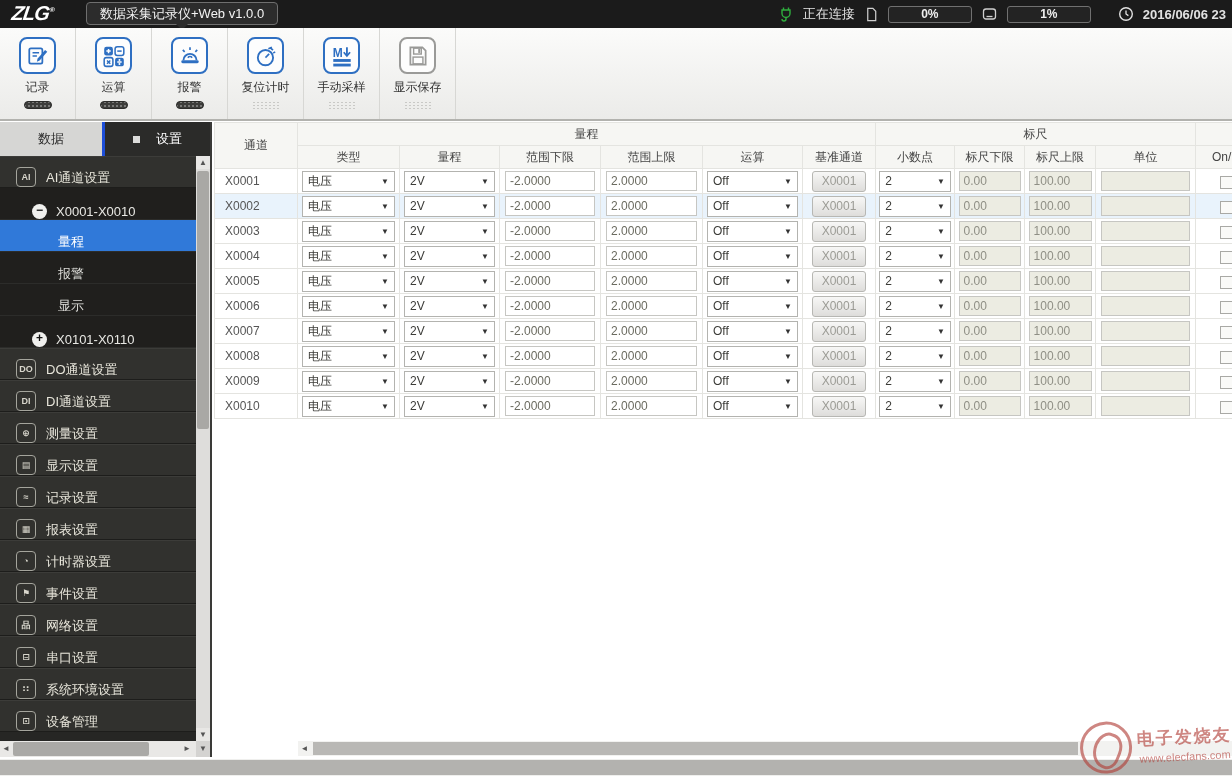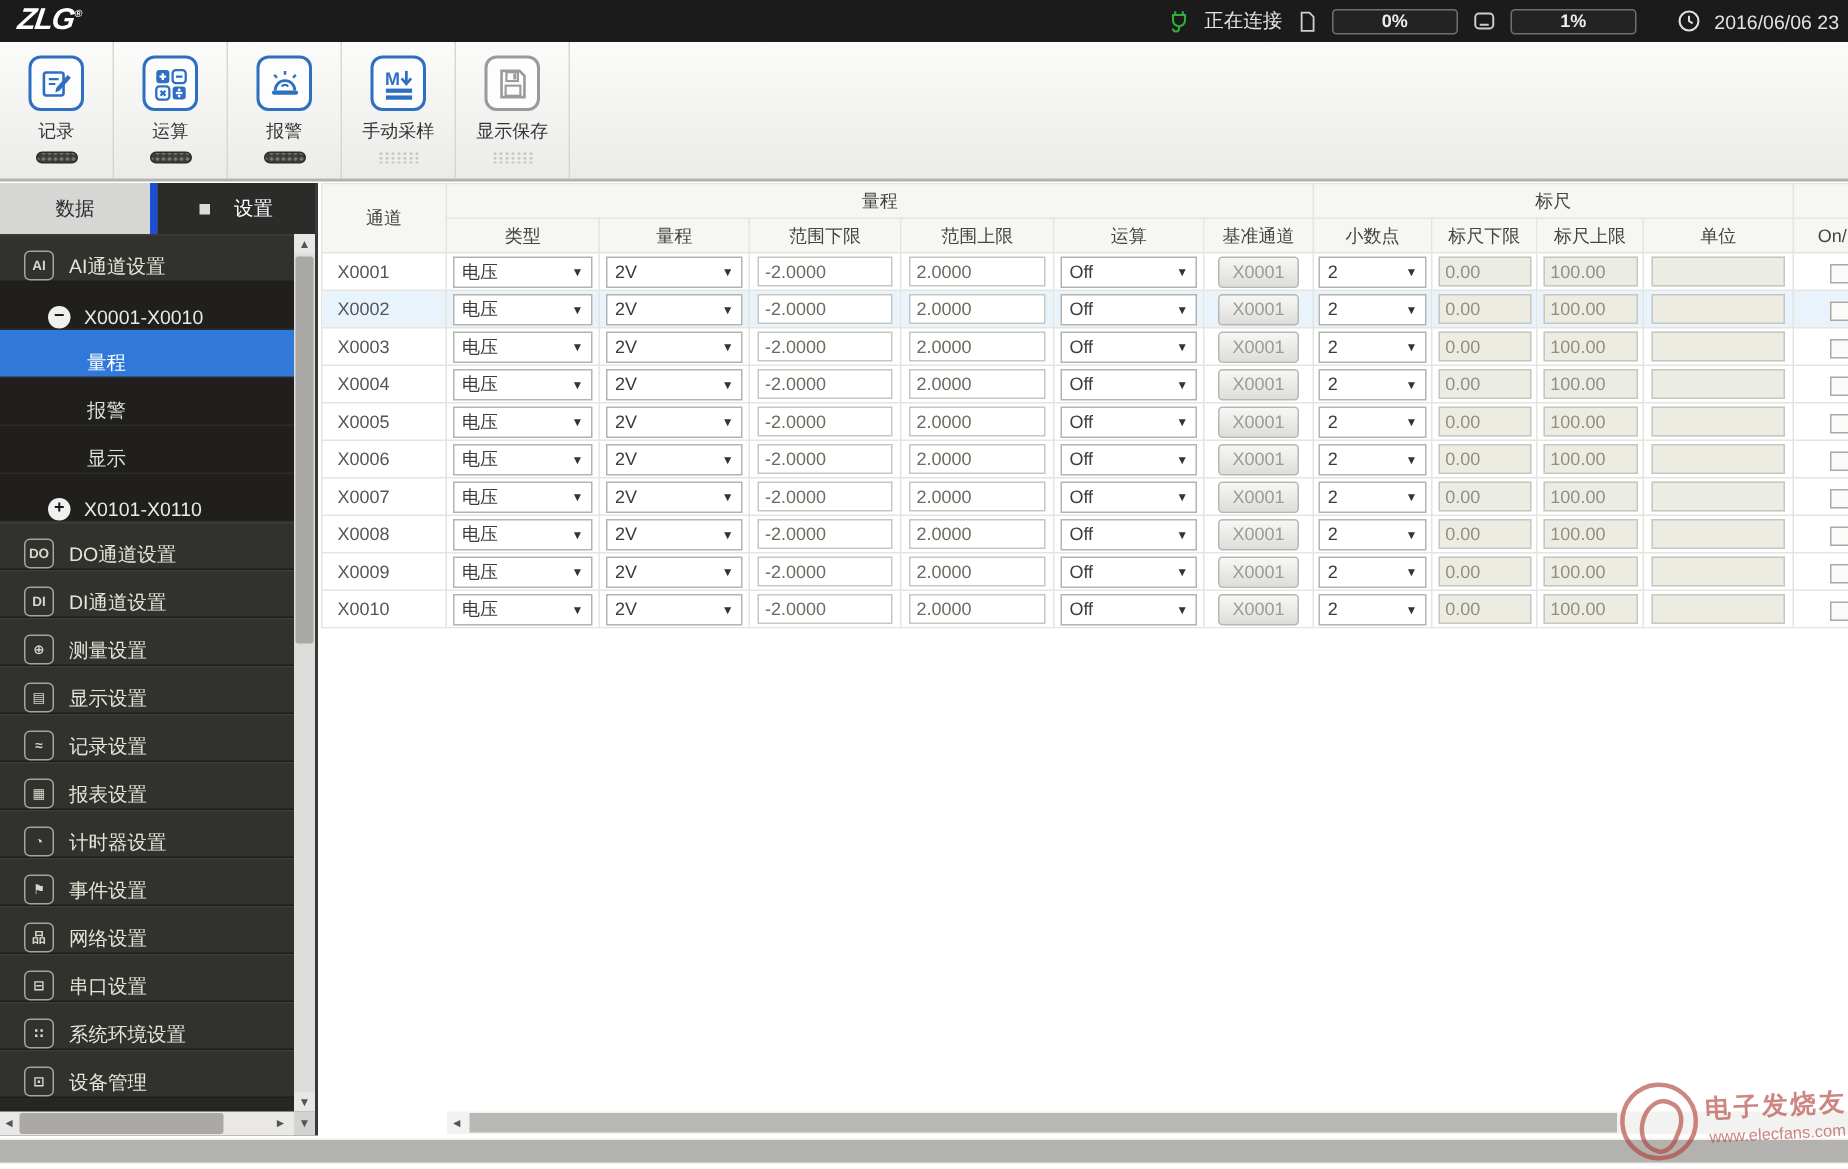--- a/index.html
+++ b/index.html
@@ -26,21 +26,21 @@
   .tone-gray .tb-ico { color:#9a9a98; }
   .tb-label { margin-top:5px; font-size:12px; color:#333; }
   .tb-ind { margin-top:5px; width:28px; height:8px; }
   .ind-on { background:#3d3d3b; border-radius:4px; background-image:radial-gradient(#7a7a78 1px, transparent 1.2px); background-size:4px 4px; background-position:2px 2px; border:1px solid #2c2c2a; }
   .ind-off { background-image:radial-gradient(#c9c9c6 1px, transparent 1.2px); background-size:4px 3px; }
 
   
   #sidebar { position:absolute; top:122px; left:0; width:210px; height:635px; background:#262624; }
   #side-tabs { height:34px; display:flex; }
   .stab { width:105px; height:34px; display:flex; align-items:center; justify-content:center; font-size:13px; cursor:pointer; }
-  .stab.light { background:#d6d6d4; color:#2b2b2b; border-right:5px solid #1d4ed8; }
+  .stab.light { background:#d6d6d4; color:#2b2b2b; border-right:3px solid #1d4ed8; }
   .stab.dark { background:#2b2b29; color:#fff; }
   .stab .bullet { width:7px; height:7px; background:#dcdcda; margin-right:16px; display:inline-block; }
   #side-menu { position:absolute; top:34px; left:0; width:196px; bottom:16px; overflow:hidden; }
   .mi { display:flex; align-items:flex-end; height:32px; cursor:pointer; }
   .mi.section { background:#31312e; border-bottom:1px solid #1d1d1b; border-top:1px solid #3c3c39; padding-left:16px; color:#e7e5da; }
   .mi.section .mi-icon { width:20px; height:20px; border:1px solid #a5a59d; border-radius:4px; color:#d8d6cc; font-size:9px; font-weight:bold; display:flex; align-items:center; justify-content:center; margin-right:10px; }
   .mi.section .mi-label { font-size:13px; }
   .mi.group { background:#201f1d; border-bottom:1px solid #2c2c2a; padding-left:32px; color:#e8e8e4; font-size:13px; }
   .expander { width:15px; height:15px; border-radius:50%; background:#f0f0ee; color:#141414; font-size:12px; font-weight:bold; line-height:13px; text-align:center; margin-right:9px; }
   .mi.sub { background:#201f1d; border-bottom:1px solid #2c2c2a; padding-left:58px; color:#dededa; font-size:13px; }
@@ -90,20 +90,24 @@
   #watermark .wm-circle:before { content:""; position:absolute; left:10px; top:8px; width:22px; height:30px; border:3px solid #b13d36; border-radius:50% 50% 40% 60%; transform:rotate(25deg); }
   #watermark .wm-text { text-align:center; }
   .wm-l1 { font-size:17px; font-weight:bold; letter-spacing:2px; }
   .wm-l2 { font-size:11px; margin-top:2px; }
 </style>
 </head>
 <body>
 
 <div id="topbar">
   <div class="logo"><span>ZLG</span><sup>®</sup></div>
+  <div class="title-box">
+    <span>数据采集记录仪+Web v1.0.0</span>
+    <span class="ptr"></span>
+  </div>
   <div class="status">
     <span class="conn">
       <svg viewBox="0 0 16 16" width="16" height="16">
           <path d="M5.5 1.5v2.5M10.5 1.5v2.5" stroke="currentColor" stroke-width="1.4" fill="none"></path>
           <path d="M4 4h8v3.5a4 4 0 0 1-8 0Z" stroke="currentColor" stroke-width="1.4" fill="none"></path>
           <path d="M8 11.5v1.5a2 2 0 0 1-4 0" stroke="currentColor" stroke-width="1.4" fill="none"></path>
         </svg>
     </span>
     <span>正在连接</span>
     <span>
@@ -118,21 +122,21 @@
           <path d="M5 10.5h6" stroke="#cfcfcf" stroke-width="1.3"></path>
         </svg>
     </span>
     <span class="pill">1%</span>
     <span style="margin-left:18px;">
       <svg viewBox="0 0 16 16" width="16" height="16">
           <circle cx="8" cy="8" r="6.3" fill="none" stroke="#e2e2e2" stroke-width="1.4"></circle>
           <path d="M8 4.5V8l2.4 1.6" fill="none" stroke="#e2e2e2" stroke-width="1.3"></path>
         </svg>
     </span>
-    <span style="font-weight:normal;">2016/06/06 23</span>
+    <span style="font-weight:bold;">2016/06/06 23</span>
   </div>
 </div>
 
 <div id="toolbar">
     <div class="tb-item tone-blue">
     <span class="tb-ico">
         <svg viewBox="0 0 22 22">
           <rect x="3" y="4" width="12" height="14" rx="1.5" fill="none" stroke="currentColor" stroke-width="1.6"></rect>
           <path d="M6 8h6M6 11h4" stroke="currentColor" stroke-width="1.3" fill="none"></path>
           <path d="M10.5 13.5 17.5 5.5 19.5 7.2 12.5 15.2 10 16.2Z" fill="currentColor"></path>
@@ -163,20 +167,32 @@
     <span class="tb-ico">
         <svg viewBox="0 0 22 22">
           <path d="M5 15a6 6 0 0 1 12 0" fill="none" stroke="currentColor" stroke-width="1.7"></path>
           <rect x="3" y="15" width="16" height="2.6" rx="1.3" fill="currentColor"></rect>
           <path d="M11 3v2.4M4.4 5.4l1.7 1.8M17.6 5.4l-1.7 1.8" stroke="currentColor" stroke-width="1.5"></path>
           <path d="M9 12.6a2.4 2.4 0 0 1 4 0" fill="none" stroke="currentColor" stroke-width="1.3"></path>
         </svg>
       </span>
     <span class="tb-label">报警</span>
     <span class="tb-ind ind-on"></span>
+  </div>
+    <div class="tb-item tone-blue">
+    <span class="tb-ico">
+        <svg viewBox="0 0 22 22">
+          <circle cx="10.5" cy="12.5" r="7" fill="none" stroke="currentColor" stroke-width="1.7"></circle>
+          <path d="M10.5 12.5l3.4-3.4" stroke="currentColor" stroke-width="1.5"></path>
+          <path d="M13.2 4.4l3.2-1.4M14.8 3.3l2.6 2.4" stroke="currentColor" stroke-width="1.6"></path>
+          <path d="M17.6 8.3l1.8-1.1" stroke="currentColor" stroke-width="1.4"></path>
+        </svg>
+      </span>
+    <span class="tb-label">复位计时</span>
+    <span class="tb-ind ind-off"></span>
   </div>
     <div class="tb-item tone-blue">
     <span class="tb-ico">
         <svg viewBox="0 0 22 22">
           <text x="2.5" y="11.5" font-size="11" font-weight="bold" fill="currentColor" font-family="Liberation Sans,sans-serif">M</text>
           <path d="M15.5 3v7" stroke="currentColor" stroke-width="1.7" fill="none"></path>
           <path d="M12.6 7.6l2.9 3.4 2.9-3.4" fill="none" stroke="currentColor" stroke-width="1.6"></path>
           <rect x="3" y="13.8" width="16" height="2.6" fill="currentColor"></rect>
           <rect x="3" y="18" width="16" height="2.6" fill="currentColor"></rect>
         </svg>

